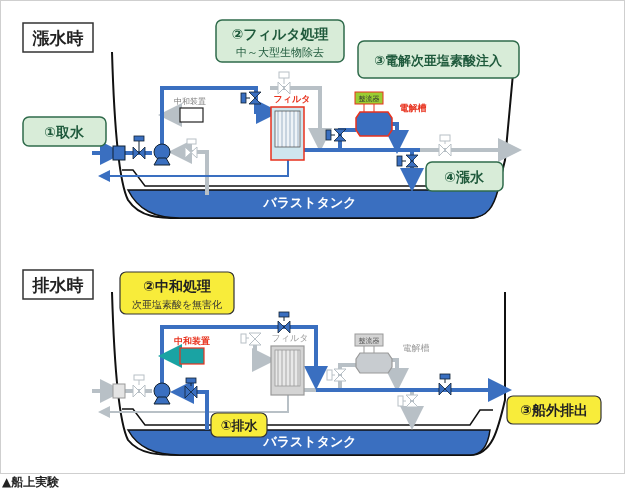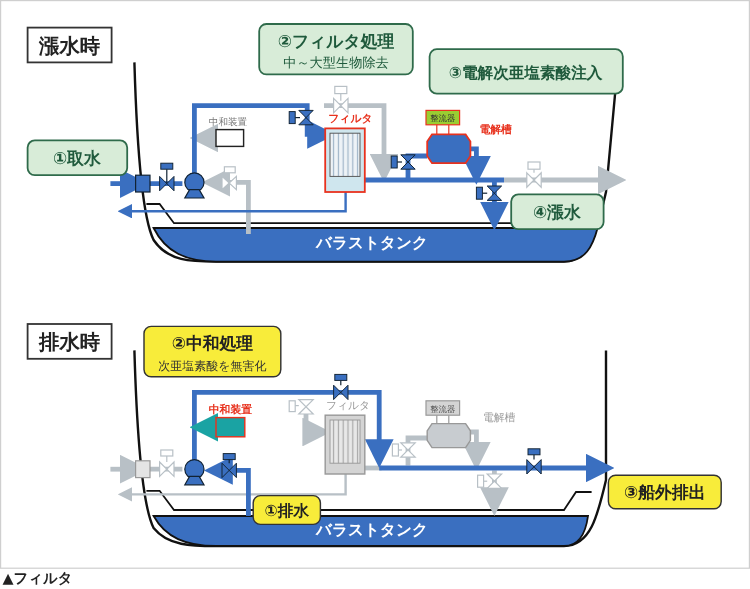--- a/index.html
+++ b/index.html
@@ -226,13 +226,13 @@
     <text class="t" x="177" y="308" font-size="10" fill="#333" text-anchor="middle">次亜塩素酸を無害化</text>
 
     <rect x="211" y="413" width="56" height="24" rx="6" fill="#f8ec3a" stroke="#333" stroke-width="1.2"></rect>
     <text class="t" x="239" y="430" font-size="13" font-weight="bold" fill="#222" text-anchor="middle">①排水</text>
 
     <rect x="507" y="396" width="94" height="28" rx="6" fill="#f8ec3a" stroke="#333" stroke-width="1.2"></rect>
     <text class="t" x="554" y="415" font-size="14" font-weight="bold" fill="#222" text-anchor="middle">③船外排出</text>
   </g>
 </svg>
 
-<div class="caption">▲フィルタ</div>
+<div class="caption">▲船上実験</div>
 
 </body></html>

